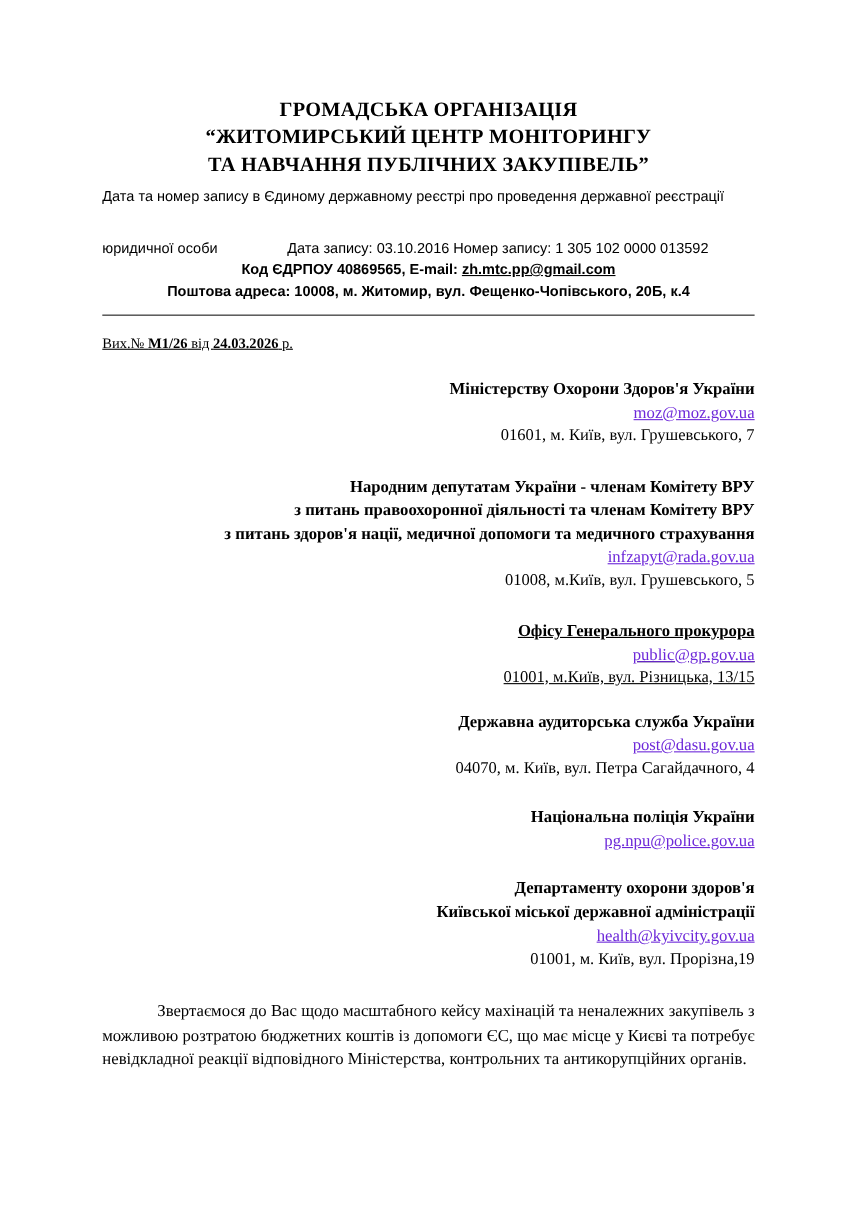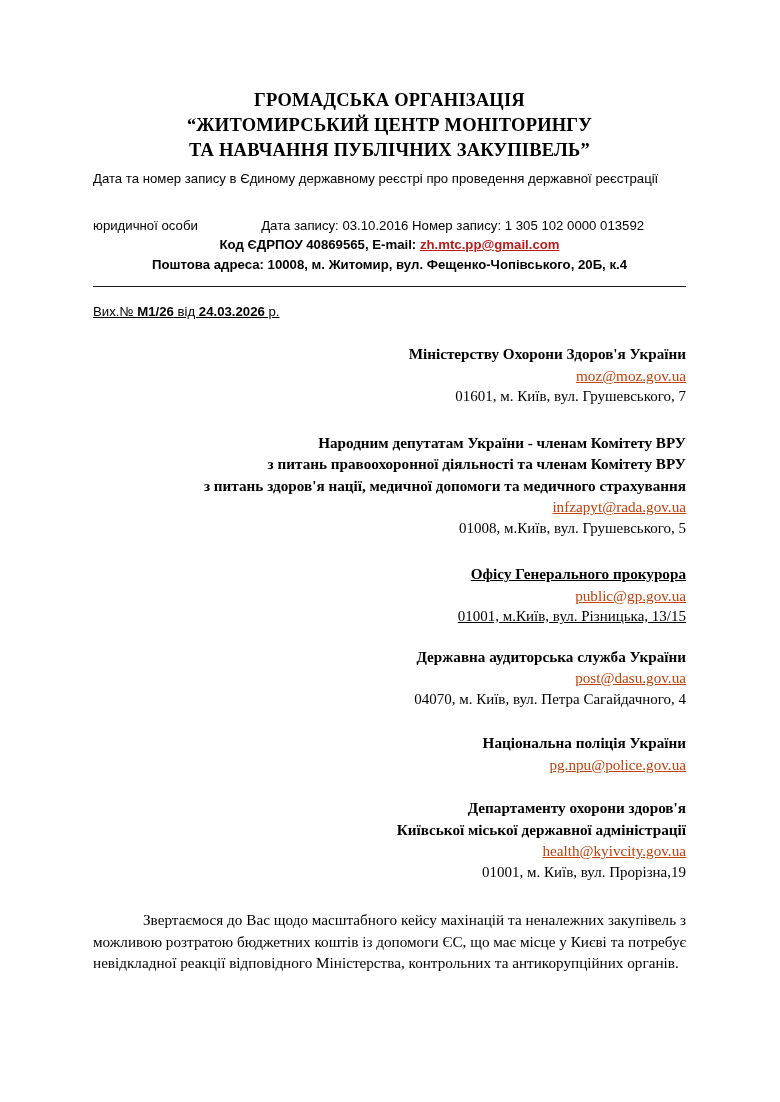--- a/index.html
+++ b/index.html
@@ -69,21 +69,21 @@
   }
   .reg-line-3,
   .reg-line-4 {
     text-align: center;
     font-weight: bold;
   }
   .reg-line-3 { margin-top: 1px; }
   .reg-line-4 { margin-top: 1px; }
 
   .mail-link-sans {
-    color: #b91c1c;
+    color: #000000;
     text-decoration: underline;
     font-weight: bold;
   }
 
   
   .divider {
     margin-top: 12px;
     border: 0;
     border-top: 1.6px solid #1a1a1a;
     width: 593px;
@@ -92,20 +92,21 @@
   
   .refline {
     margin-top: 16px;
     font-family: "Liberation Sans", "DejaVu Sans", sans-serif;
     font-size: 13.2px;
     line-height: 18px;
     text-align: left;
   }
   .refline .ref-underline {
     text-decoration: underline;
+    font-family: Liberation Serif, serif;
   }
   .refline .ref-strong {
     font-weight: bold;
   }
 
   
   .recipients {
     margin-top: 22px;
     text-align: right;
   }
@@ -117,21 +118,21 @@
     margin-bottom: 0;
   }
   .rcp-name {
     font-weight: bold;
     font-size: 15.2px;
     line-height: 21.5px;
   }
   .rcp-email {
     font-size: 15.2px;
     line-height: 21.5px;
-    color: #c2410c;
+    color: #6d28d9;
     text-decoration: underline;
   }
   .rcp-addr {
     font-size: 15px;
     line-height: 21.5px;
   }
 
   
   .recipient.r1 { margin-bottom: 24px; }
   .recipient.r2 { margin-bottom: 24px; }

